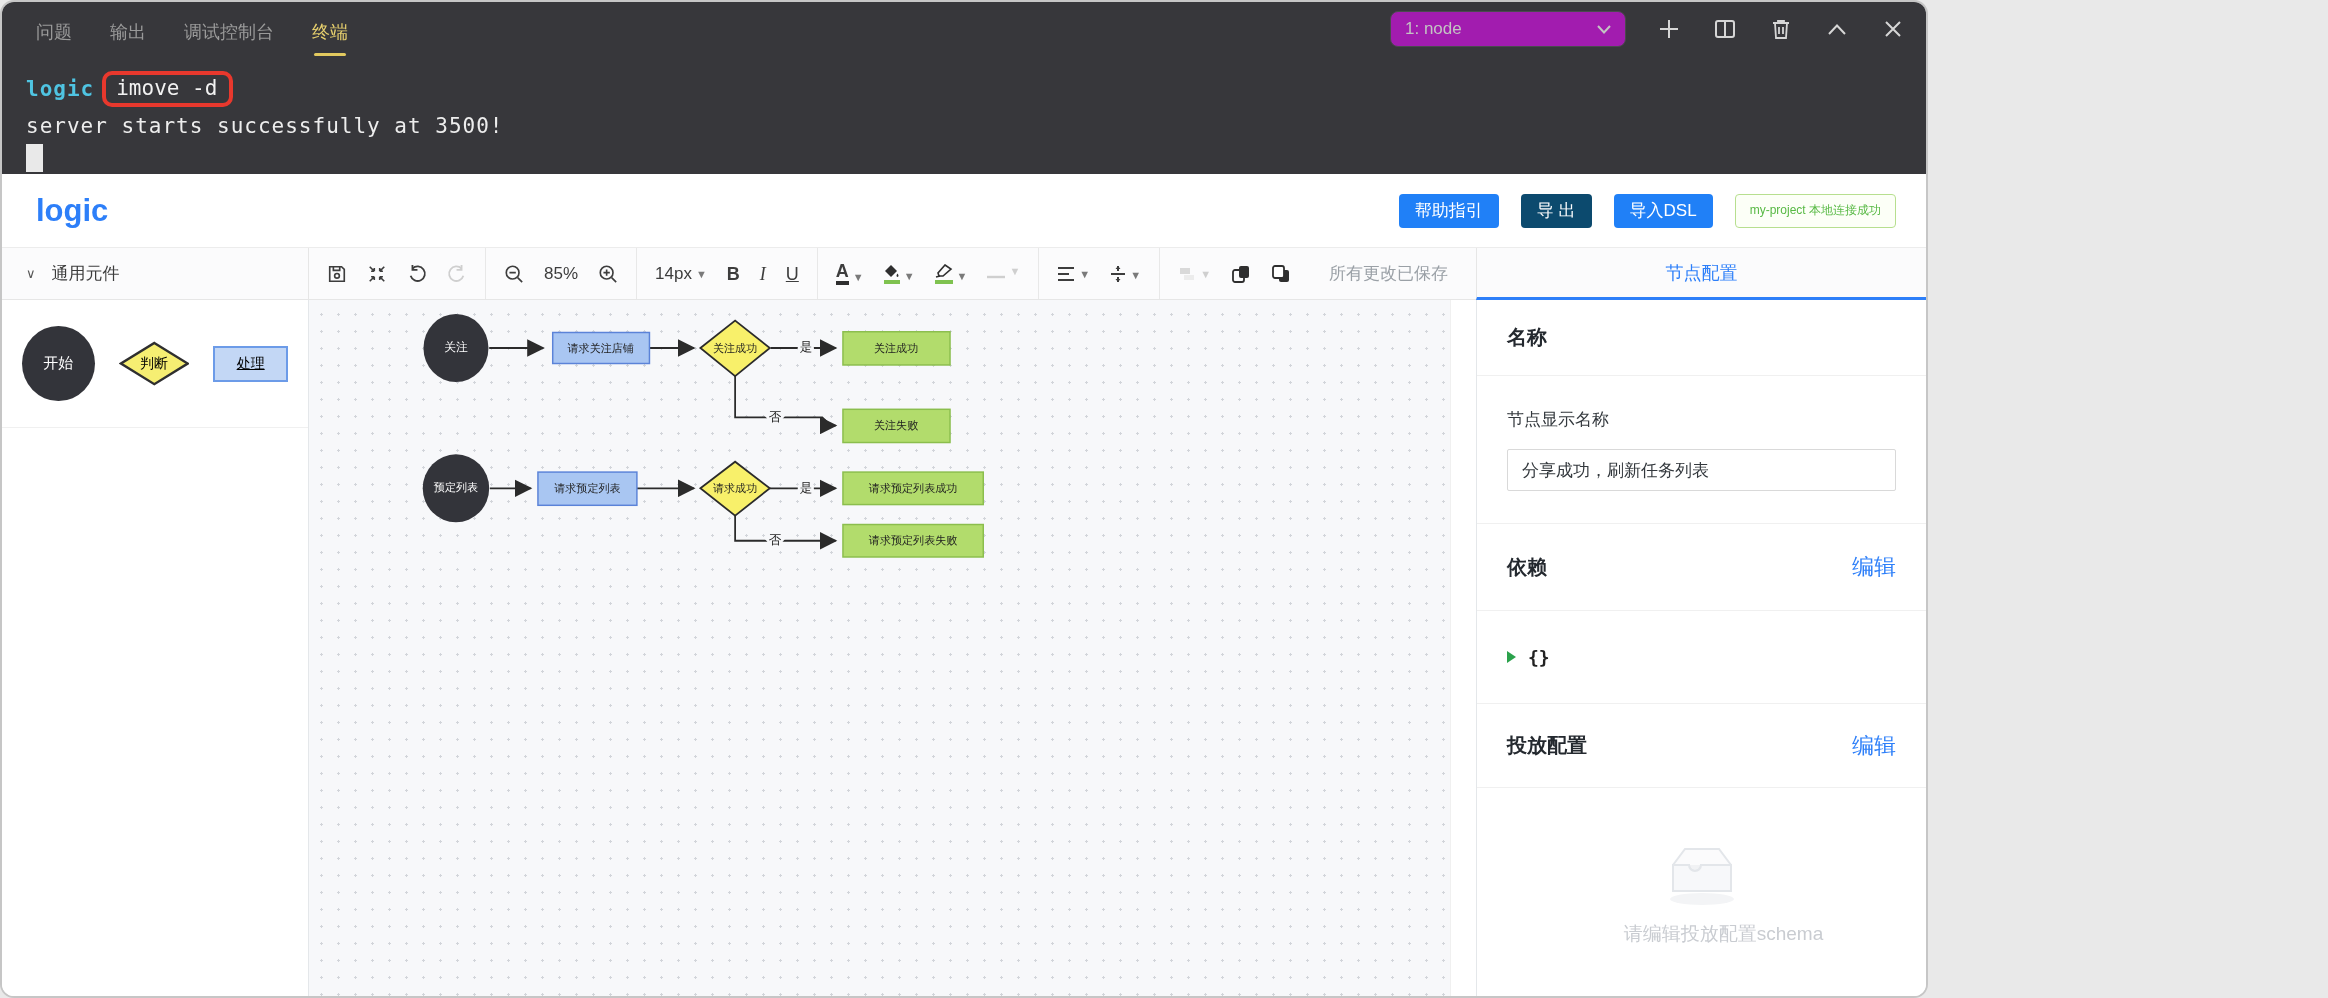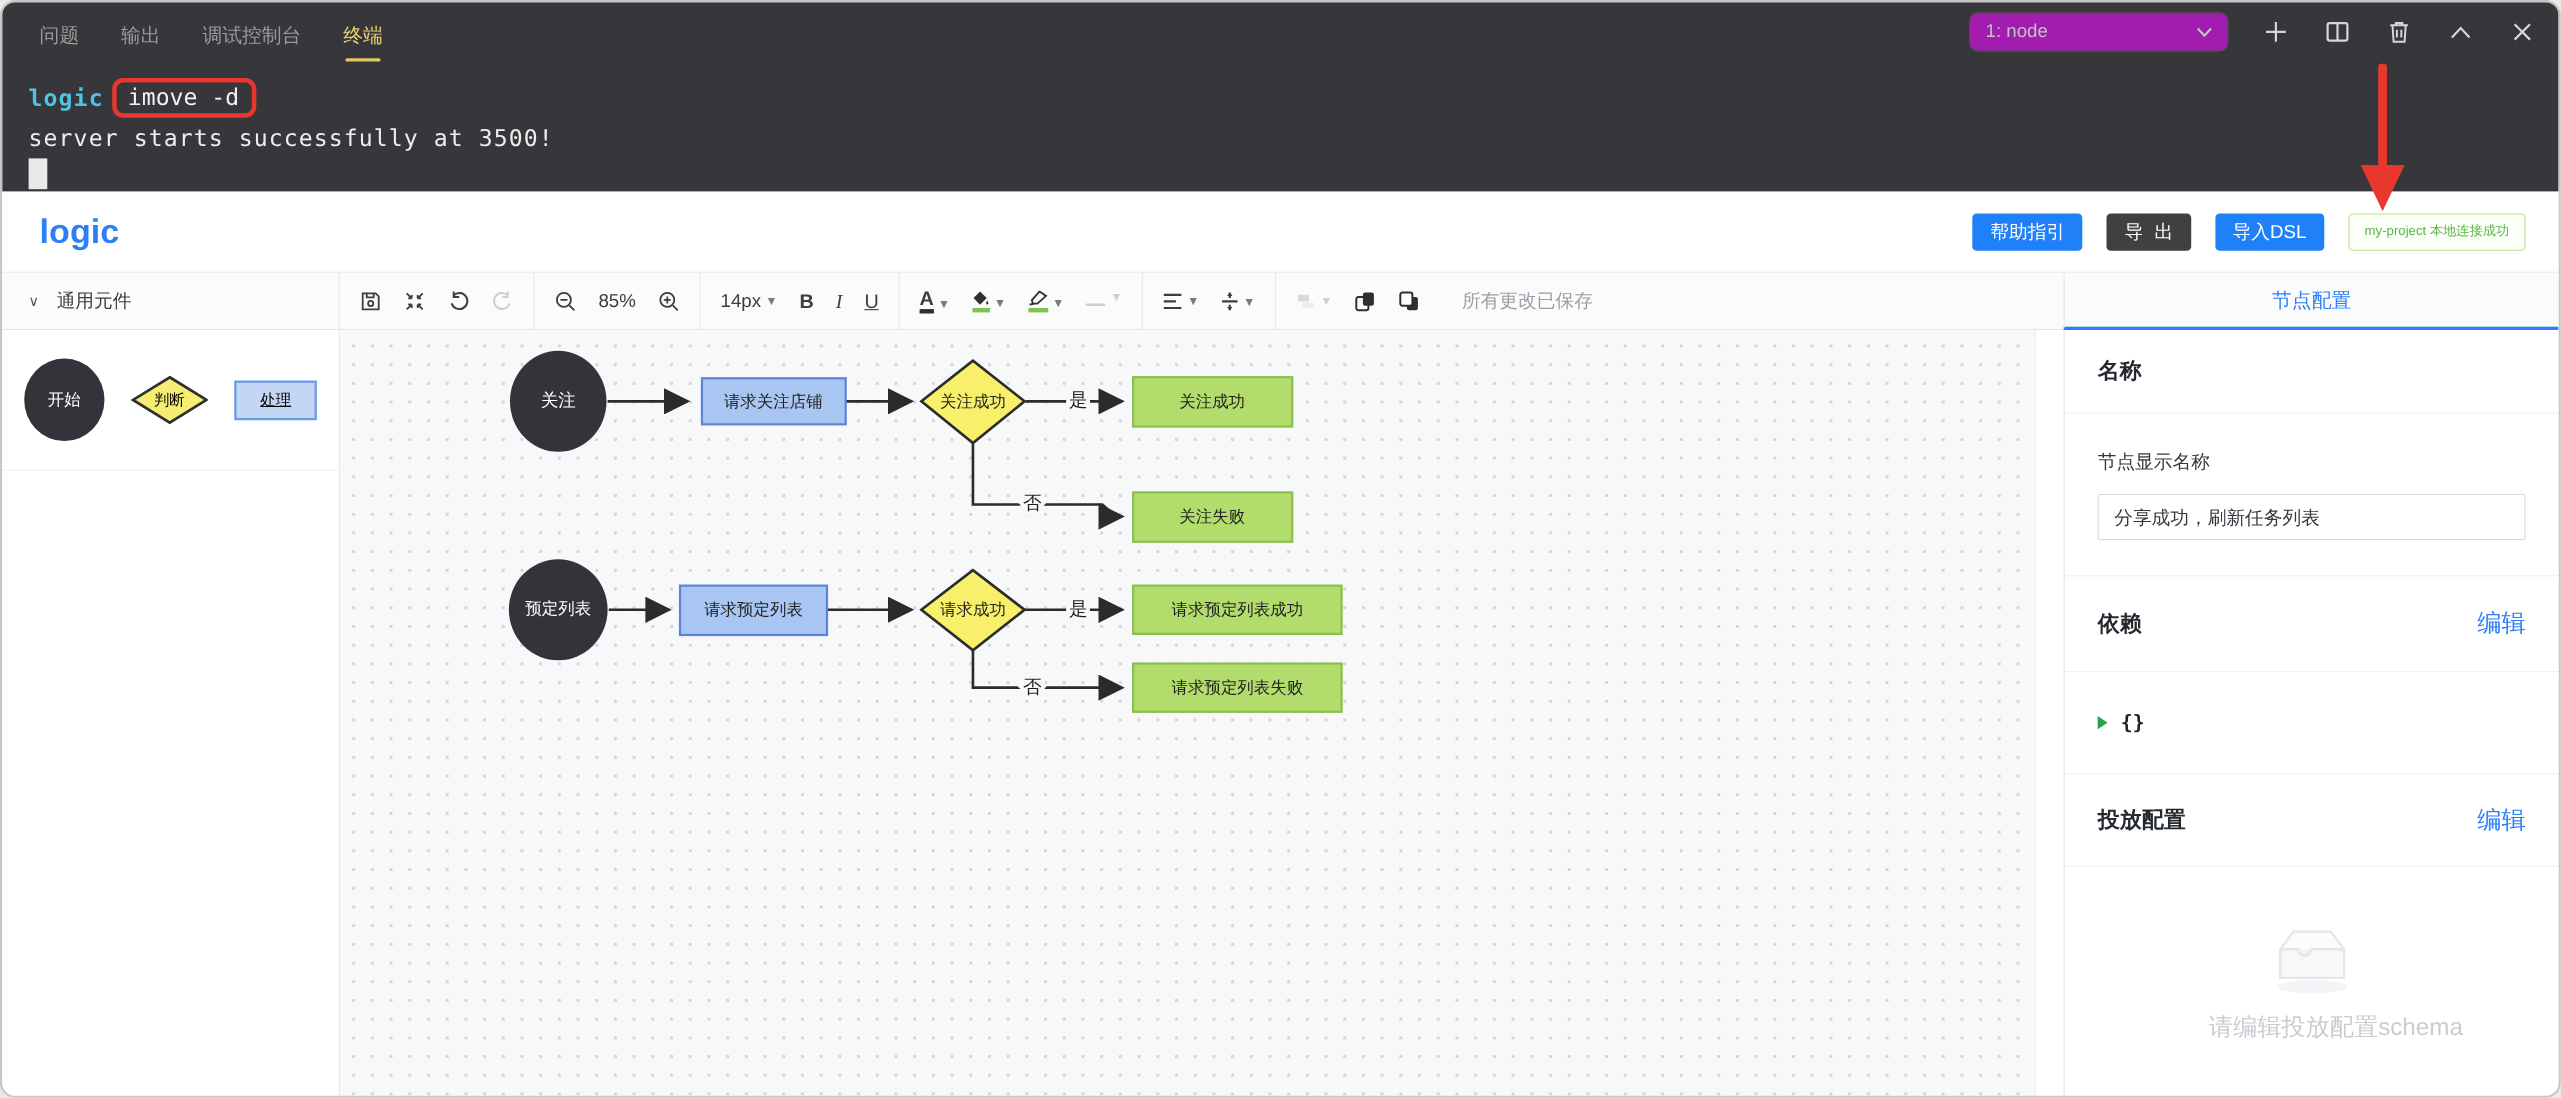--- a/index.html
+++ b/index.html
@@ -1,18 +1,18 @@
 <!DOCTYPE html>
 <html><head>
 <meta charset="utf-8">
 <style>
   * { box-sizing: border-box; margin: 0; padding: 0; }
   html,body { background:#e9e9e9; }
   body { font-family: "Liberation Sans", sans-serif; }
-  .frame { position:relative; width:2328px; height:998px; background:#fff;
+  .frame { position:relative; width:1928px; height:998px; background:#fff;
            border:2px solid #c6c6c6; border-radius:14px; overflow:hidden; }
 
   
   .terminal { position:relative; height:172px; background:#37373b; color:#ddd; }
   .term-tabbar { display:flex; align-items:center; height:54px; padding:0 20px 0 34px; }
   .term-tabs { display:flex; gap:38px; }
   .term-tab { font-size:18px; color:#9a9a9a; padding-top:6px; cursor:default; }
   .term-tab.active { color:#e6cf6d; position:relative; }
   .term-tab.active::after { content:""; position:absolute; left:2px; right:2px; bottom:-12px;
        height:3px; background:#e2c95f; border-radius:2px; }
@@ -30,21 +30,21 @@
   .term-line2 { color:#ededed; margin-top:2px; letter-spacing:1px; }
   .term-cursor { width:17px; height:28px; background:#e9e9e9; margin-top:6px; }
 
   
   .appheader { height:73px; background:#fff; display:flex; align-items:center; padding:0 30px 0 34px; }
   .logo { font-size:31px; font-weight:bold; color:#2d7ff9; }
   .hbtns { margin-left:auto; display:flex; align-items:center; gap:22px; }
   .hbtn { height:34px; border-radius:4px; color:#fff; font-size:17px; border:none;
        display:flex; align-items:center; padding:0 16px; cursor:pointer; }
   .hbtn.primary { background:#2080f7; }
-  .hbtn.light { background:#404040;font-family:Liberation Mono, monospace; }
+  .hbtn.light { background:#0c4a6e; }
   .hbtn-status { height:34px; border-radius:4px; font-size:12px; display:flex; align-items:center;
        padding:0 14px; color:#57b944; background:#fcfff7; border:1px solid #b7df8f; cursor:pointer; }
 
   
   .toolrow { height:53px; display:flex; background:#fbfbfc; border-top:1px solid #ececec;
        border-bottom:1px solid #e6e6e6; }
   .sb-head { width:307px; display:flex; align-items:center; gap:16px; padding-left:24px;
        border-right:1px solid #e6e6e6; font-size:17px; color:#3c3c3c; }
   .sb-caret { font-size:13px; color:#555; }
   .toolbar { flex:1; display:flex; align-items:center; }
@@ -91,21 +91,21 @@
   .rp-div { border-bottom:1px solid #f0f0f0; }
   .rp-label { font-size:17px; color:#33383d; }
   .rp-input { width:100%; height:42px; border:1px solid #d9d9d9; border-radius:2px;
        padding:0 14px; font-size:17px; color:#33383d; font-family:"Liberation Sans",sans-serif; }
   .rp-edit { color:#2d7ff9; font-size:22px; cursor:pointer; }
   .json-row { display:flex; align-items:center; gap:12px; }
   .json-tri { width:0; height:0; border-left:9px solid #2ba24c; border-top:6px solid transparent;
        border-bottom:6px solid transparent; cursor:pointer; }
   .json-txt { font-family:"DejaVu Sans Mono", monospace; font-size:18px; font-weight:bold; color:#222; }
   .empty { flex:1; display:flex; flex-direction:column; align-items:center; justify-content:center; gap:14px; }
-  .empty-txt { color:#c9ccd1; font-size:22px;margin-left:44px; }
+  .empty-txt { color:#c9ccd1; font-size:19px;margin-left:44px; }
 
   .anno { position:absolute; pointer-events:none; }
 </style>
 </head>
 <body>
 
 <div class="frame">
 
   <div class="terminal">
     <div class="term-tabbar">

